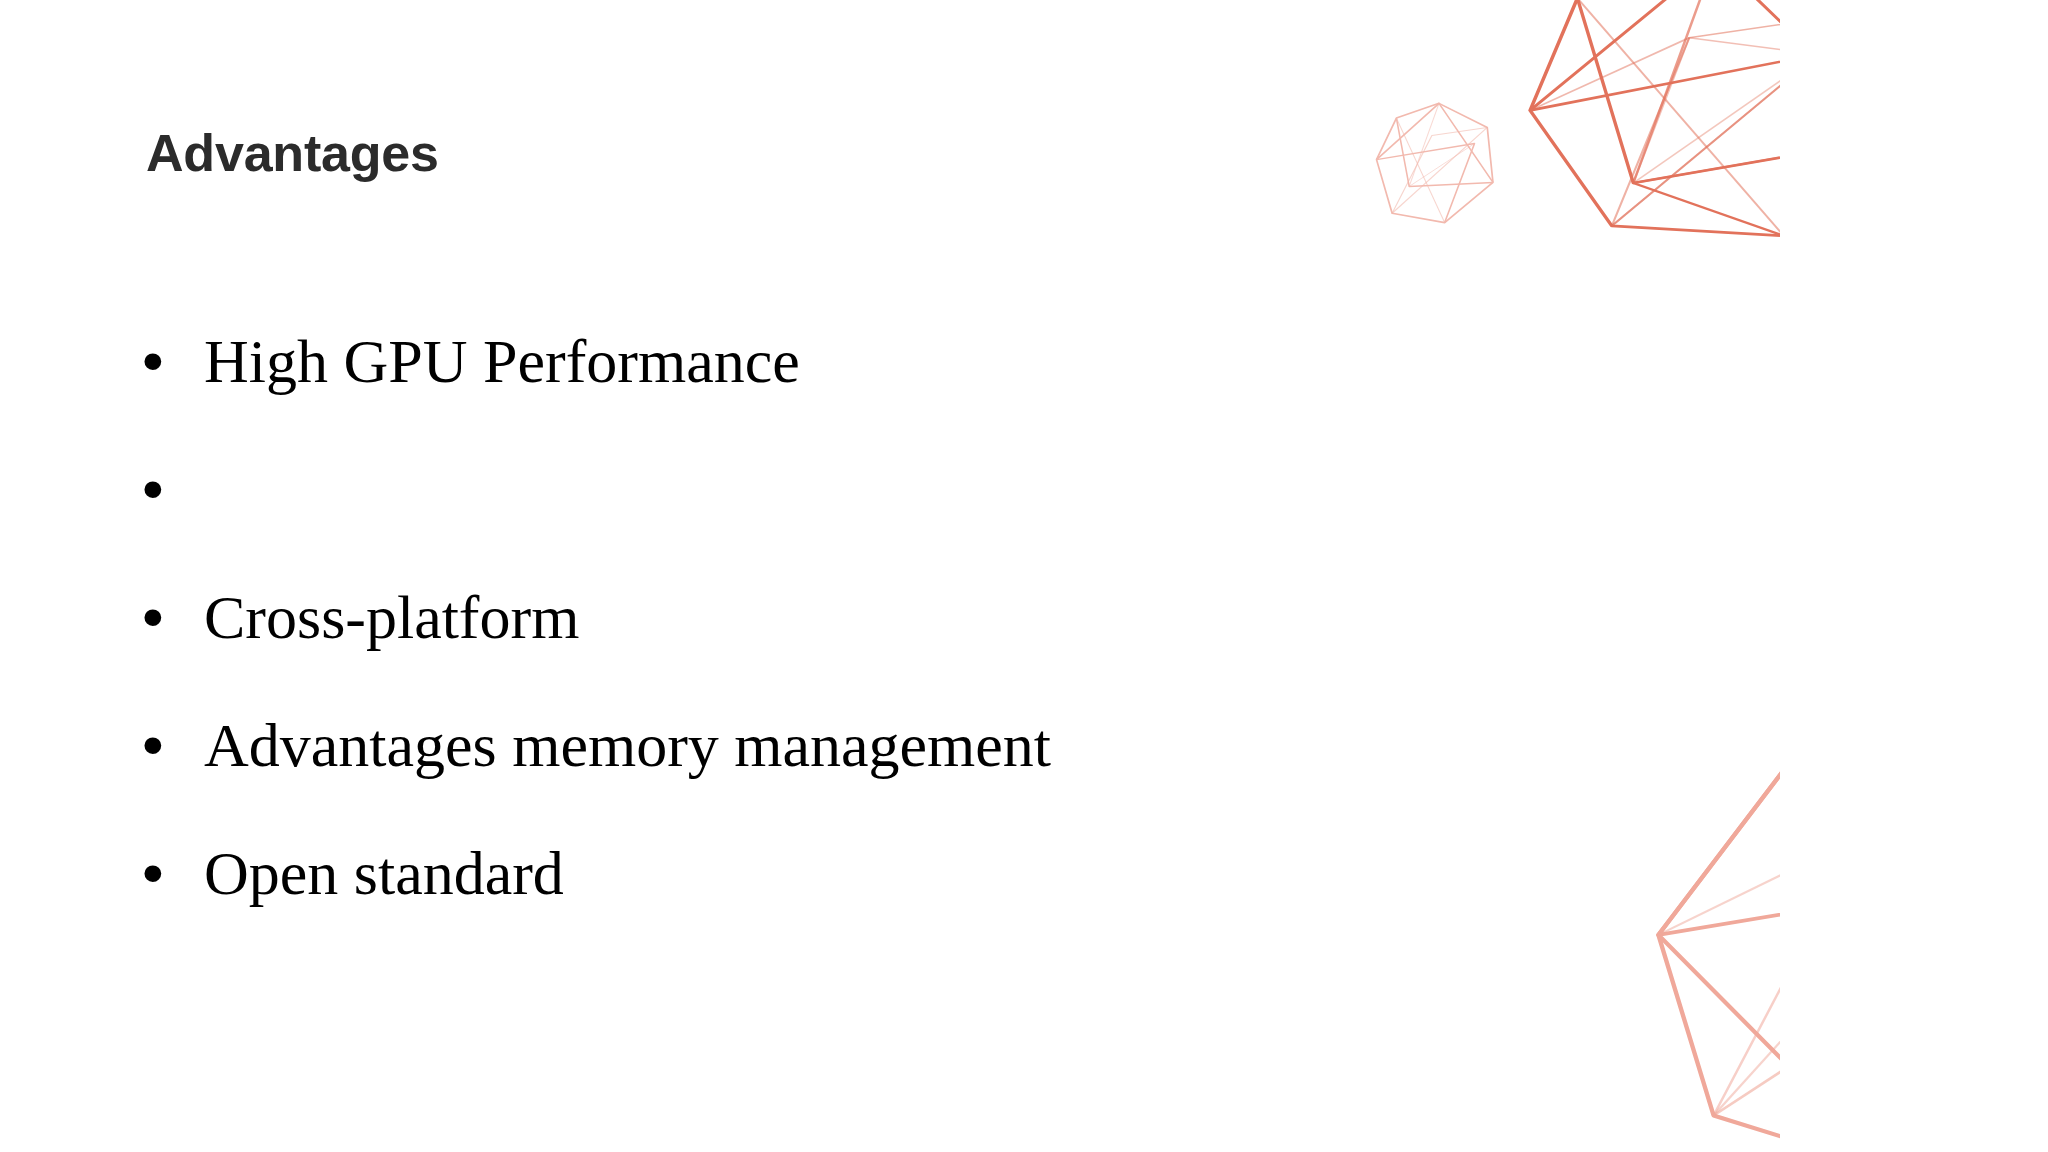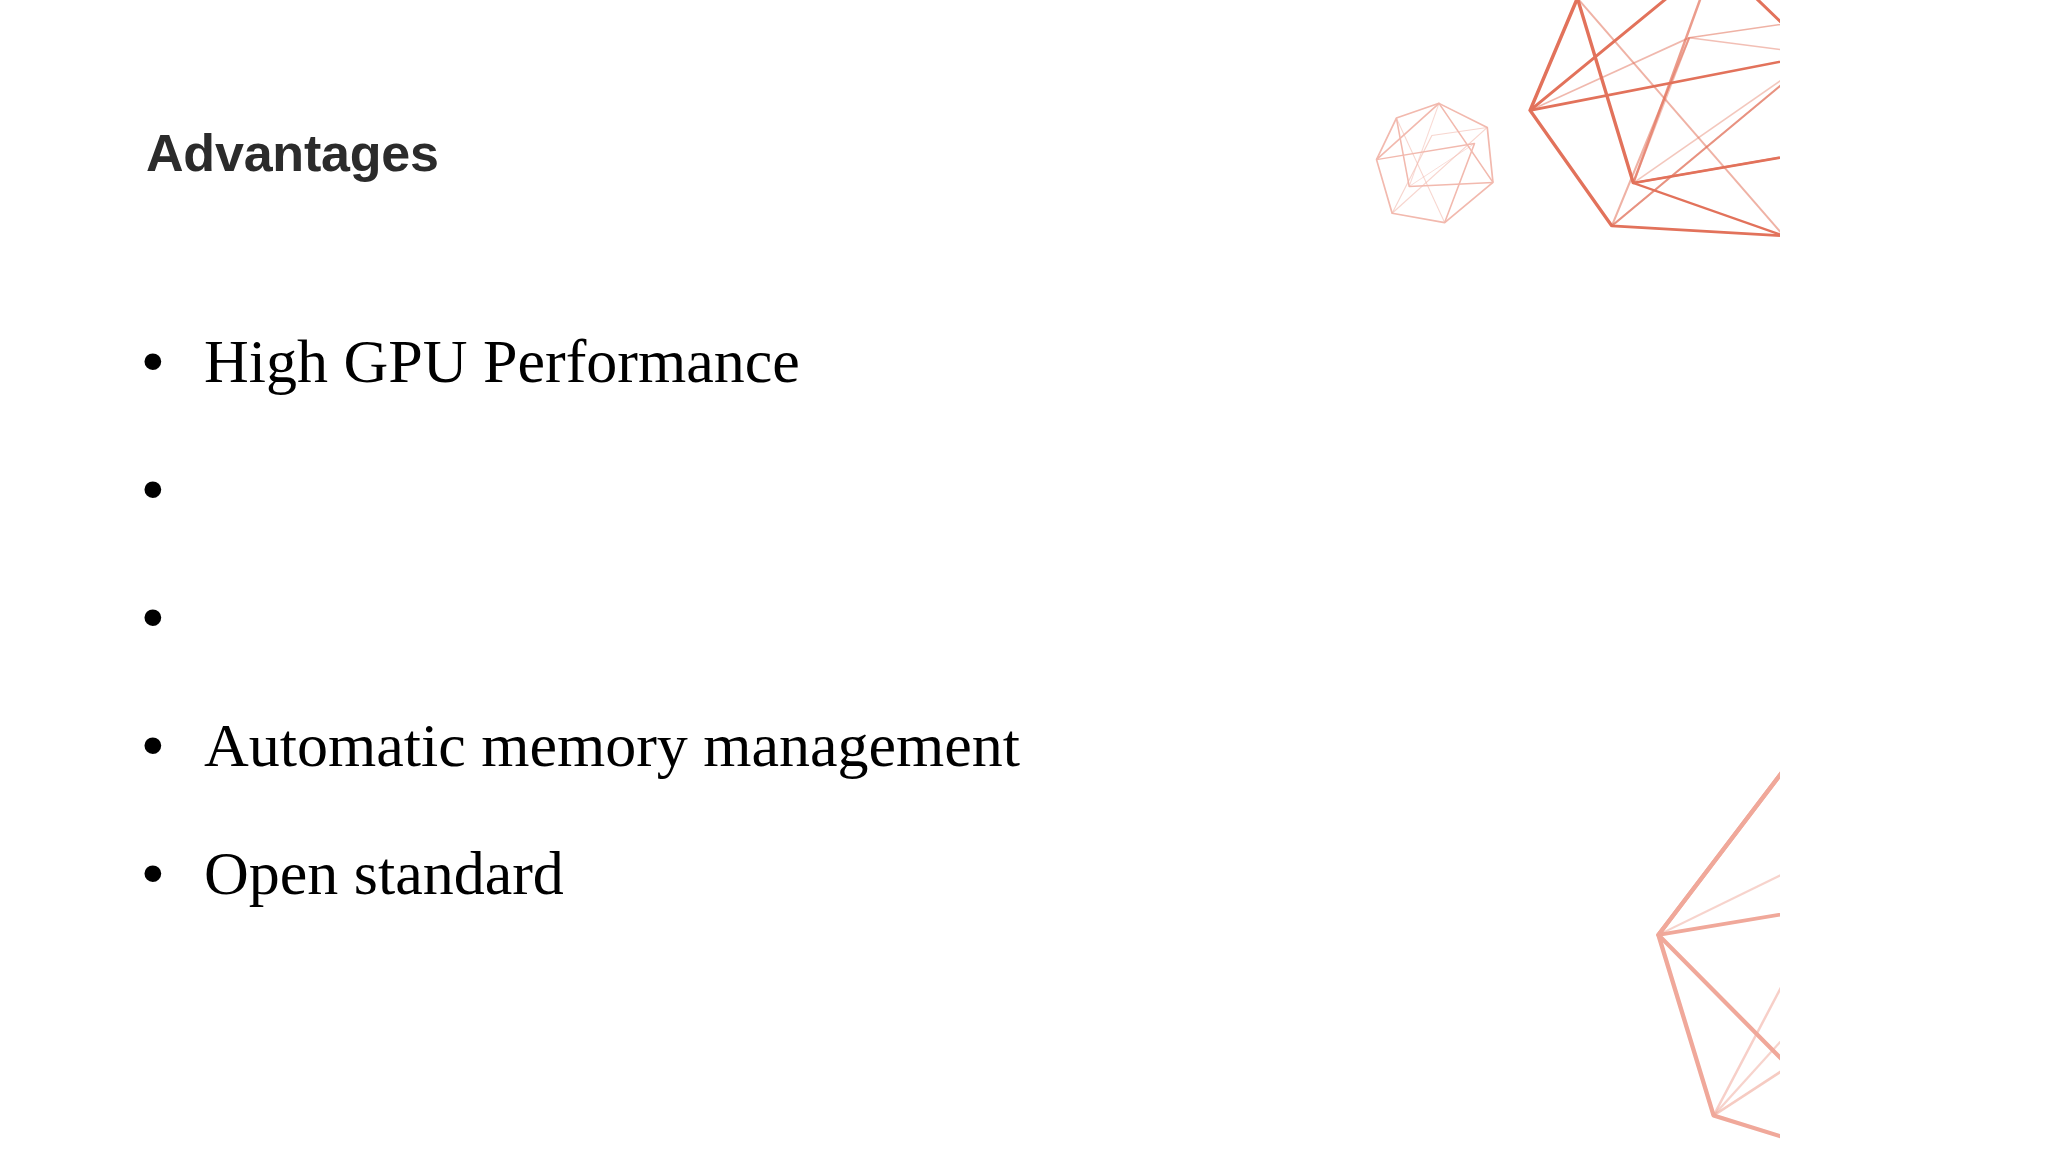--- a/index.html
+++ b/index.html
@@ -167,25 +167,26 @@
       <span class="bullet-marker">•</span>
       <span class="bullet-text">High GPU Performance</span>
     </div>
 
     <div class="bullet-row">
       <span class="bullet-marker">•</span>
     </div>
 
     <div class="bullet-row">
       <span class="bullet-marker">•</span>
+      <span class="bullet-text">Cross-platform</span>
     </div>
 
     <div class="bullet-row">
       <span class="bullet-marker">•</span>
-      <span class="bullet-text">Automatic memory management</span>
+      <span class="bullet-text">Advantages memory management</span>
     </div>
 
     <div class="bullet-row">
       <span class="bullet-marker">•</span>
       <span class="bullet-text">Open standard</span>
     </div>
 
   </div>
 
   <div id="page-number">63</div>

